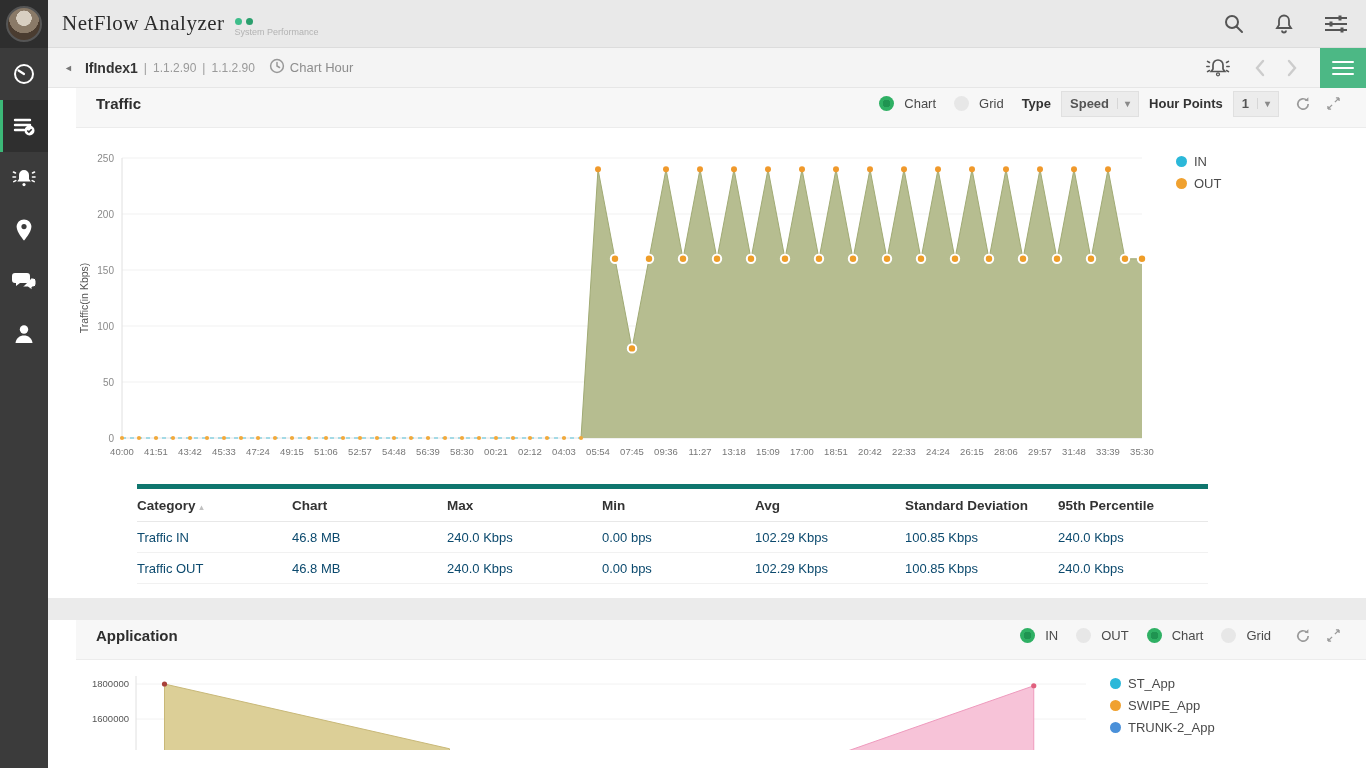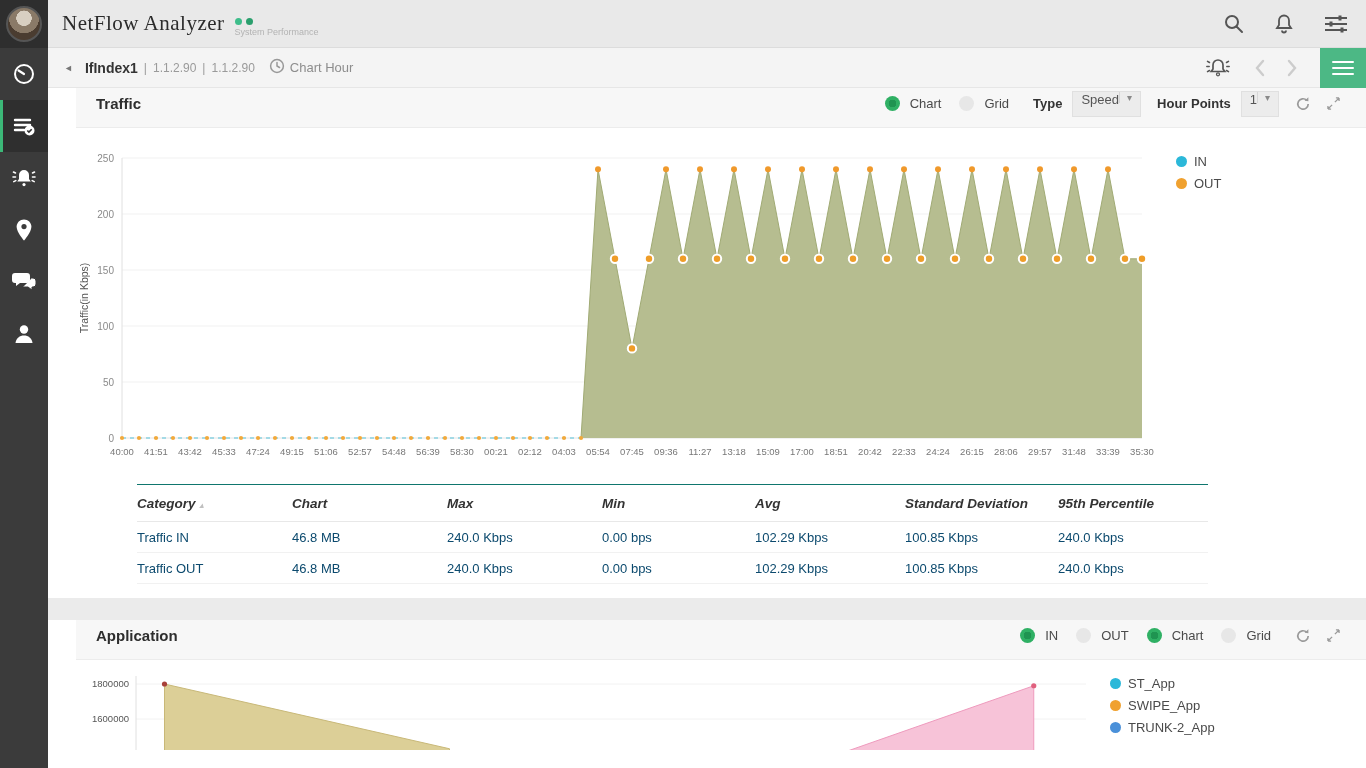--- a/index.html
+++ b/index.html
@@ -40,35 +40,35 @@
 
   
   .content { flex:1; background:#fff; padding-left:28px; overflow:hidden; }
   .panel-header { height:40px; background:#f7f7f7; border-bottom:1px solid #ececec; display:flex; align-items:center; padding:0 26px 8px 20px; }
   .panel-title { font-size:15px; font-weight:bold; color:#2e2e2e; }
   .panel-controls { margin-left:auto; display:flex; align-items:center; gap:10px; }
   .radio { width:15px; height:15px; border-radius:50%; cursor:pointer; }
   .radio.on { background:radial-gradient(circle, #1f9451 0 34%, #2fb064 35%); }
   .radio.off { background:#e7e7e7; }
   .ctl-label { font-size:13px; color:#4a4a4a; margin-right:8px; cursor:pointer; }
-  .ctl-bold { font-size:13px; font-weight:bold; color:#333; margin-left:6px; }
-  .dd { background:#ececec; border:1px solid #e0e0e0; height:26px; display:flex; align-items:flex-start; padding:0 8px; font-size:13px; color:#555; cursor:pointer; }
+  .ctl-bold { font-size:13px; font-weight:bold; color:#333; }
+  .dd { background:#ececec; border:1px solid #e0e0e0; height:26px; display:flex; align-items:center; padding:0 8px; gap:8px; font-size:13px; color:#555; cursor:pointer;font-weight:bold; }
   .dd .caret { color:#8a8a8a; font-size:10px; border-left:1px solid #d6d6d6; padding-left:7px; }
   .mini-icon { cursor:pointer; display:flex; margin-left:6px; }
 
   .chart-row { display:flex; padding-top:16px; }
   .chart-box { width:1086px; }
   .legend { margin-left:14px; margin-top:10px; display:flex; flex-direction:column; gap:7px; }
   .legend-item { display:flex; align-items:center; gap:7px; font-size:13px; color:#4a4a4a; }
   .legend-item i { width:11px; height:11px; border-radius:50%; display:block; }
 
   
   .stats-table { margin:6px 0 0 61px; width:1071px; }
   .t-head, .t-row { display:grid; grid-template-columns:155px 155px 155px 153px 150px 153px 150px; align-items:center; }
-  .t-head { height:38px; border-top:1px solid #0f766e; border-bottom:1px solid #e8e8e8; font-size:13.5px; font-weight:bold; color:#333;font-style:italic; }
+  .t-head { height:38px; border-top:5px solid #0f766e; border-bottom:1px solid #e8e8e8; font-size:13.5px; font-weight:bold; color:#333; }
   .t-row { height:31px; border-bottom:1px solid #f1f1f1; font-size:13px; color:#0c4a6e; }
   .t-row:first-of-type { margin-top:8px; border-top:1px solid #f7f7f7; }
   .sort-tri { font-size:8px; color:#c0c0c0; margin-left:4px; }
 
   .gray-gap { height:22px; background:#ebebeb; margin-left:-28px; }
 
   .app-chart-row { display:flex; padding-top:10px; }
   .app-chart-box { width:1020px; }
 </style>
 </head>

